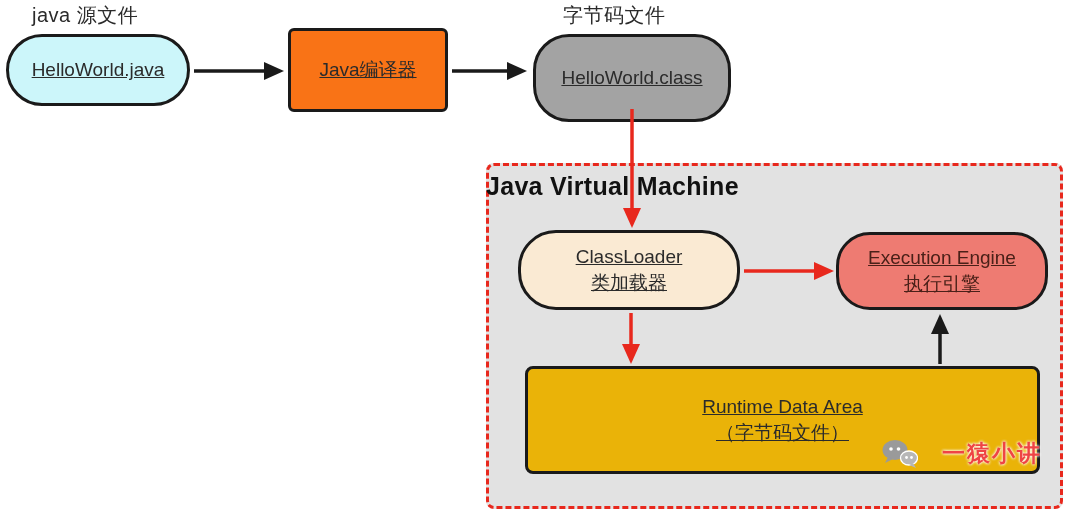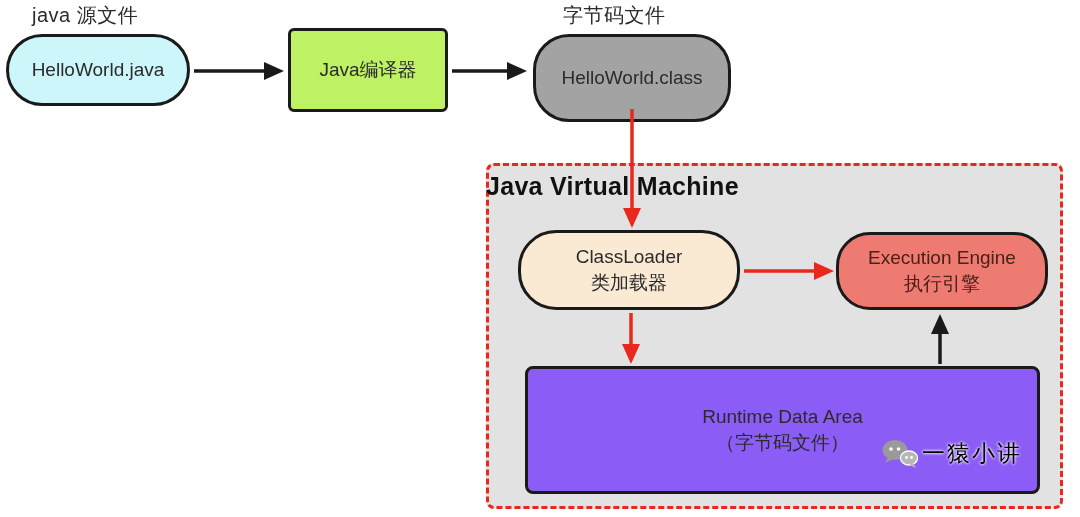--- a/index.html
+++ b/index.html
@@ -15,48 +15,49 @@
     position:absolute;
     font-size:20px;color:#2b2b2b;letter-spacing:.5px;
     white-space:nowrap;z-index:2;
   }
   .node{
     position:absolute;
     display:flex;flex-direction:column;align-items:center;justify-content:center;
     border:3px solid #1a1a1a;
     font-size:19px;color:#2b2b2b;
     text-align:center;line-height:1.35;
-    box-sizing:border-box;z-index:2;
+    box-sizing:border-box;z-index:2;text-decoration:underline;
   }
   .node span{display:block;white-space:nowrap;}
   .pill{border-radius:36px;}
   .node-source{left:6px;top:34px;width:184px;height:72px;background:#ccf6fa;}
-  .node-compiler{left:288px;top:28px;width:160px;height:84px;background:#bef264;border-radius:6px;}
+  .node-compiler{left:288px;top:28px;width:160px;height:84px;background:#f97316;border-radius:6px;}
   .node-classfile{left:533px;top:34px;width:198px;height:88px;background:#a3a3a3;}
   .jvm-box{
     position:absolute;left:486px;top:163px;width:577px;height:346px;
     background:#e2e2e2;border:3px dashed #e8281d;border-radius:8px;
     box-sizing:border-box;z-index:1;
   }
   .jvm-title{
     position:absolute;left:486px;top:172px;width:577px;
     text-align:left;font-size:25px;font-weight:bold;color:#111111;
     z-index:2;letter-spacing:.3px;
   }
   .node-classloader{left:518px;top:230px;width:222px;height:80px;background:#faead3;border-radius:38px;}
   .node-engine{left:836px;top:232px;width:212px;height:78px;background:#ee7b72;border-radius:34px;color:#4a2018;}
-  .node-runtime{left:525px;top:366px;width:515px;height:128px;background:#8b5cf6;border-radius:8px;align-items:center;}
+  .node-runtime{left:525px;top:366px;width:515px;height:108px;background:#eab308;border-radius:8px;align-items:center;}
   .watermark{
     position:absolute;left:882px;top:438px;z-index:9;
     display:flex;align-items:center;gap:4px;
   }
   .watermark-text{
-    font-size:23px;color:#000000;font-weight:normal;letter-spacing:2px;
+    font-size:23px;color:#ef4444;font-weight:bold;letter-spacing:2px;
     text-shadow:0 0 3px #ffffff,0 0 3px #ffffff;
     white-space:nowrap;
+    margin-left:20px;
   }
 </style>
 </head>
 <body>
 
 <div class="canvas">
 
   <svg class="arrows" width="1080" height="517" viewBox="0 0 1080 517">
     <defs>
       <marker id="ah-black" markerUnits="userSpaceOnUse" markerWidth="20" markerHeight="18" refX="14" refY="9" orient="auto">

